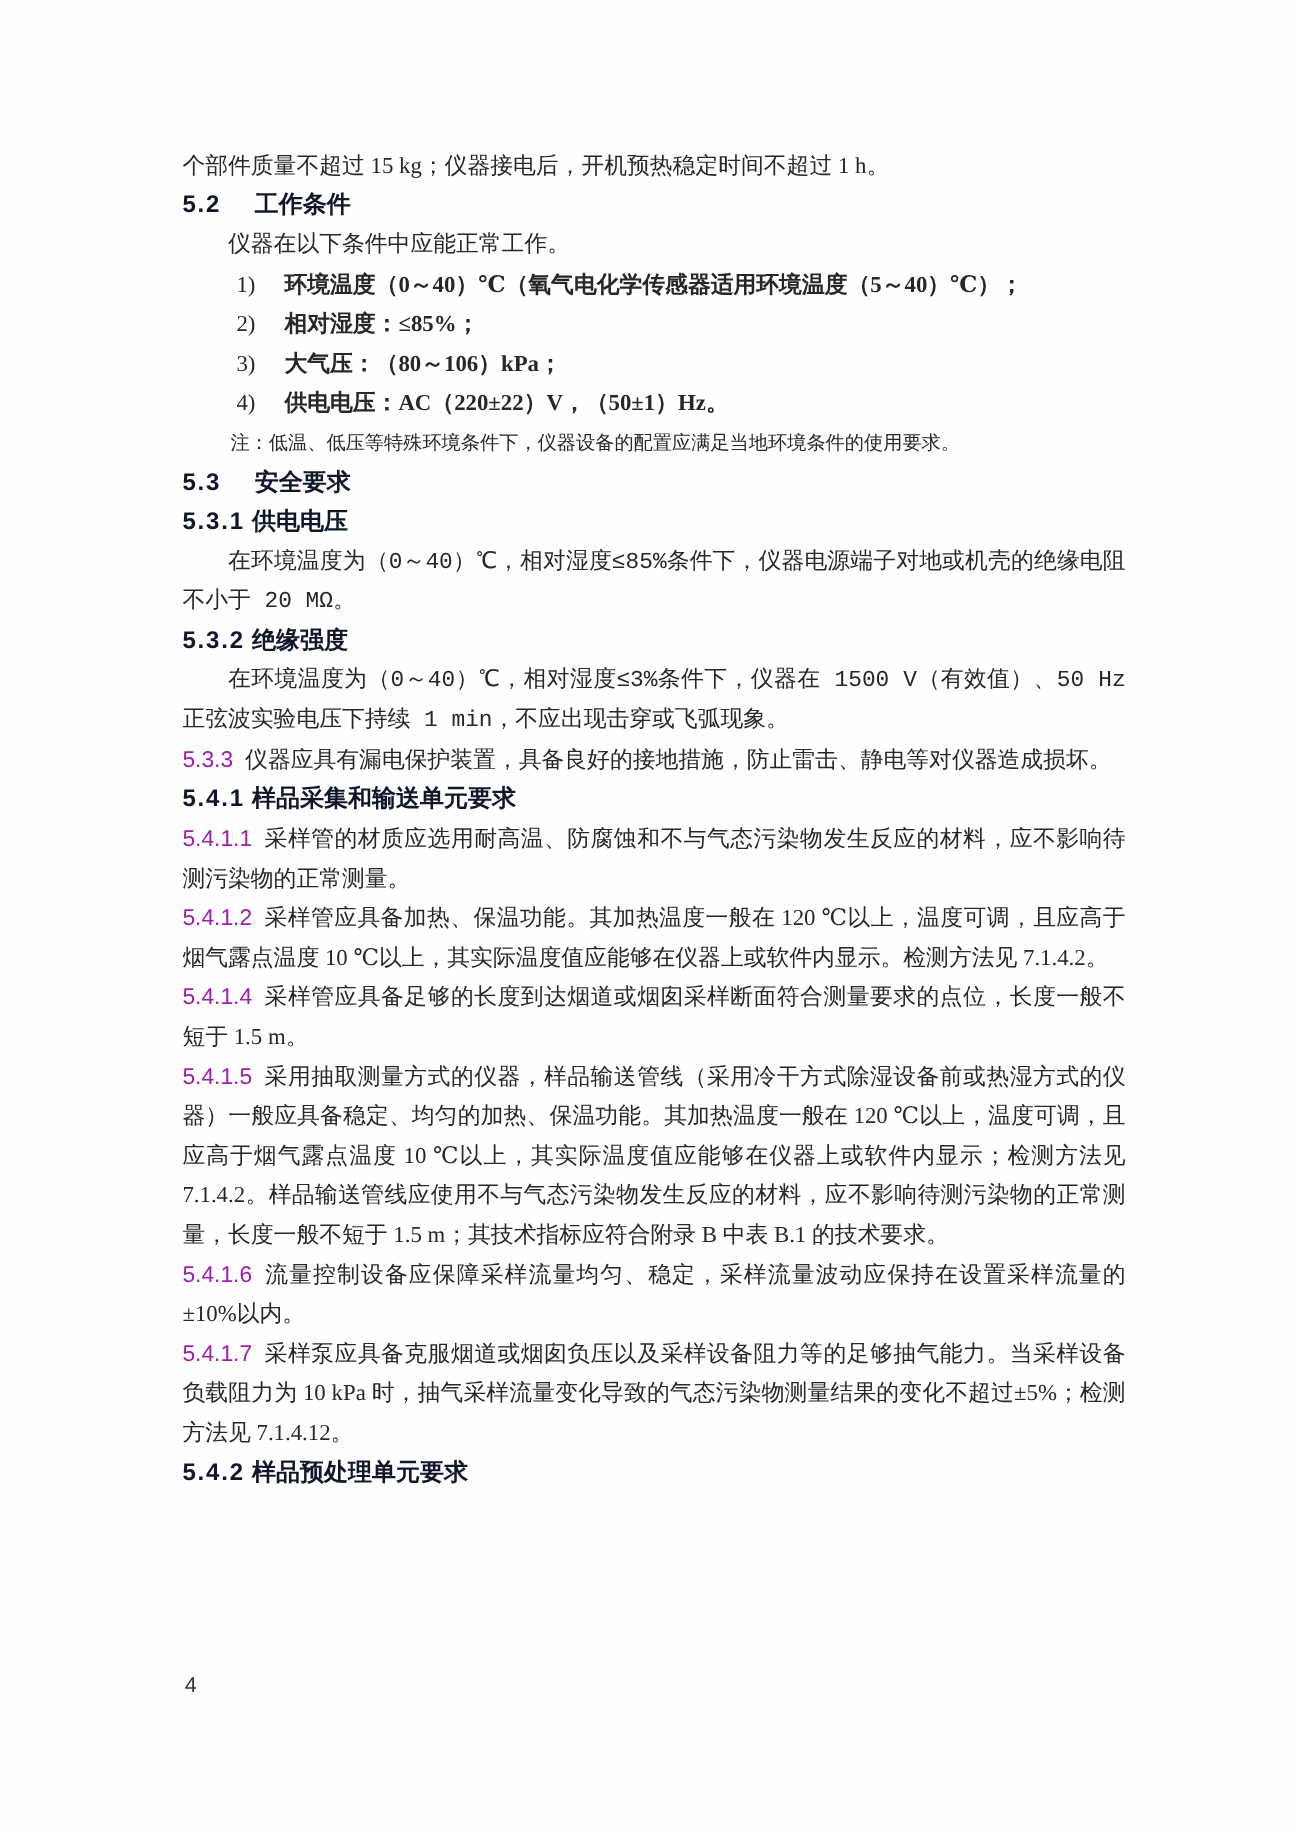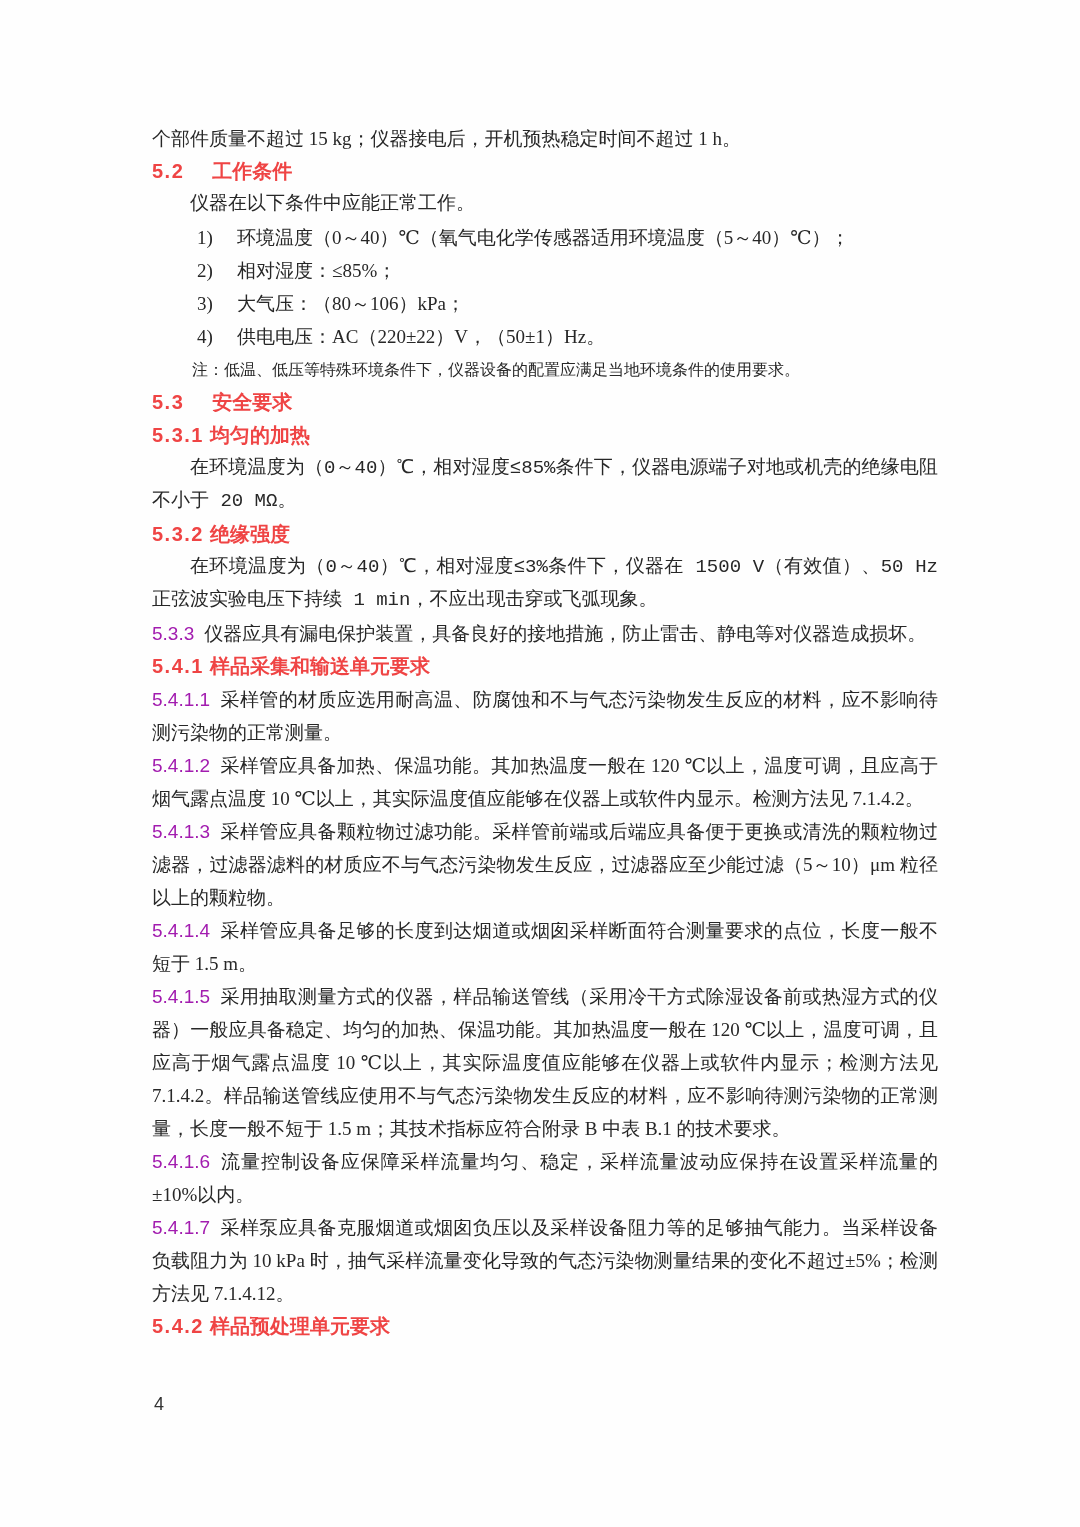--- a/index.html
+++ b/index.html
@@ -25,35 +25,35 @@
     line-height: 33px;
     text-align: justify;
   }
   .indent { text-indent: 38px; font-family: Liberation Mono, monospace; }
   .h2, .h3 {
     margin: 0;
     font-family: "Liberation Sans", "DejaVu Sans", sans-serif;
     font-weight: bold;
     font-size: 20px;
     line-height: 33px;
-    color: #ef4444;
+    color: #0f172a;
   }
   .h2 .hnum { margin-right: 28px; letter-spacing: 1.5px; }
   .h3 .hnum { margin-right: 6px;  letter-spacing: 1.5px; }
   .list-item {
     display: flex;
     font-size: 19px;
     line-height: 33px;
   }
   .list-item .linum {
     flex: 0 0 40px;
     margin-left: 45px;
     font-family: "Liberation Serif", "DejaVu Serif", serif;
   }
-  .list-item .litext { flex: 1 1 auto; text-align: justify; }
+  .list-item .litext { flex: 1 1 auto; text-align: justify; font-weight: bold; }
   .note {
     padding-left: 40px;
     font-size: 16px;
     line-height: 33px;
     text-align: justify;
   }
   .clause .cnum {
     font-family: "Liberation Sans", "DejaVu Sans", sans-serif;
     color: #a21caf;
     margin-right: 10px;
@@ -95,38 +95,37 @@
     </div>
     <div class="list-item">
       <span class="linum">4)</span>
       <span class="litext">供电电压：AC（220±22）V，（50±1）Hz。</span>
     </div>
 
     <div class="note"><span class="note-label">注：</span><span>低温、低压等特殊环境条件下，仪器设备的配置应满足当地环境条件的使用要求。</span></div>
 
     <h2 class="h2"><span class="hnum">5.3</span><span class="htitle">安全要求</span></h2>
 
-    <h3 class="h3"><span class="hnum">5.3.1</span><span class="htitle">均匀的加热</span></h3>
+    <h3 class="h3"><span class="hnum">5.3.1</span><span class="htitle">供电电压</span></h3>
 
     <p class="para indent">在环境温度为（0～40）℃，相对湿度≤85%条件下，仪器电源端子对地或机壳的绝缘电阻不小于 20 MΩ。</p>
 
     <h3 class="h3"><span class="hnum">5.3.2</span><span class="htitle">绝缘强度</span></h3>
 
     <p class="para indent">在环境温度为（0～40）℃，相对湿度≤3%条件下，仪器在 1500 V（有效值）、50 Hz 正弦波实验电压下持续 1 min，不应出现击穿或飞弧现象。</p>
 
     <p class="para clause"><span class="cnum">5.3.3</span><span>仪器应具有漏电保护装置，具备良好的接地措施，防止雷击、静电等对仪器造成损坏。</span></p>
 
 
     <h3 class="h3"><span class="hnum">5.4.1</span><span class="htitle">样品采集和输送单元要求</span></h3>
 
     <p class="para clause"><span class="cnum">5.4.1.1</span><span>采样管的材质应选用耐高温、防腐蚀和不与气态污染物发生反应的材料，应不影响待测污染物的正常测量。</span></p>
 
     <p class="para clause"><span class="cnum">5.4.1.2</span><span>采样管应具备加热、保温功能。其加热温度一般在 120 ℃以上，温度可调，且应高于烟气露点温度 10 ℃以上，其实际温度值应能够在仪器上或软件内显示。检测方法见 7.1.4.2。</span></p>
 
-    <p class="para clause"><span class="cnum">5.4.1.3</span><span>采样管应具备颗粒物过滤功能。采样管前端或后端应具备便于更换或清洗的颗粒物过滤器，过滤器滤料的材质应不与气态污染物发生反应，过滤器应至少能过滤（5～10）μm 粒径以上的颗粒物。</span></p>
 
     <p class="para clause"><span class="cnum">5.4.1.4</span><span>采样管应具备足够的长度到达烟道或烟囱采样断面符合测量要求的点位，长度一般不短于 1.5 m。</span></p>
 
     <p class="para clause"><span class="cnum">5.4.1.5</span><span>采用抽取测量方式的仪器，样品输送管线（采用冷干方式除湿设备前或热湿方式的仪器）一般应具备稳定、均匀的加热、保温功能。其加热温度一般在 120 ℃以上，温度可调，且应高于烟气露点温度 10 ℃以上，其实际温度值应能够在仪器上或软件内显示；检测方法见 7.1.4.2。样品输送管线应使用不与气态污染物发生反应的材料，应不影响待测污染物的正常测量，长度一般不短于 1.5 m；其技术指标应符合附录 B 中表 B.1 的技术要求。</span></p>
 
     <p class="para clause"><span class="cnum">5.4.1.6</span><span>流量控制设备应保障采样流量均匀、稳定，采样流量波动应保持在设置采样流量的±10%以内。</span></p>
 
     <p class="para clause"><span class="cnum">5.4.1.7</span><span>采样泵应具备克服烟道或烟囱负压以及采样设备阻力等的足够抽气能力。当采样设备负载阻力为 10 kPa 时，抽气采样流量变化导致的气态污染物测量结果的变化不超过±5%；检测方法见 7.1.4.12。</span></p>
 
     <h3 class="h3"><span class="hnum">5.4.2</span><span class="htitle">样品预处理单元要求</span></h3>

